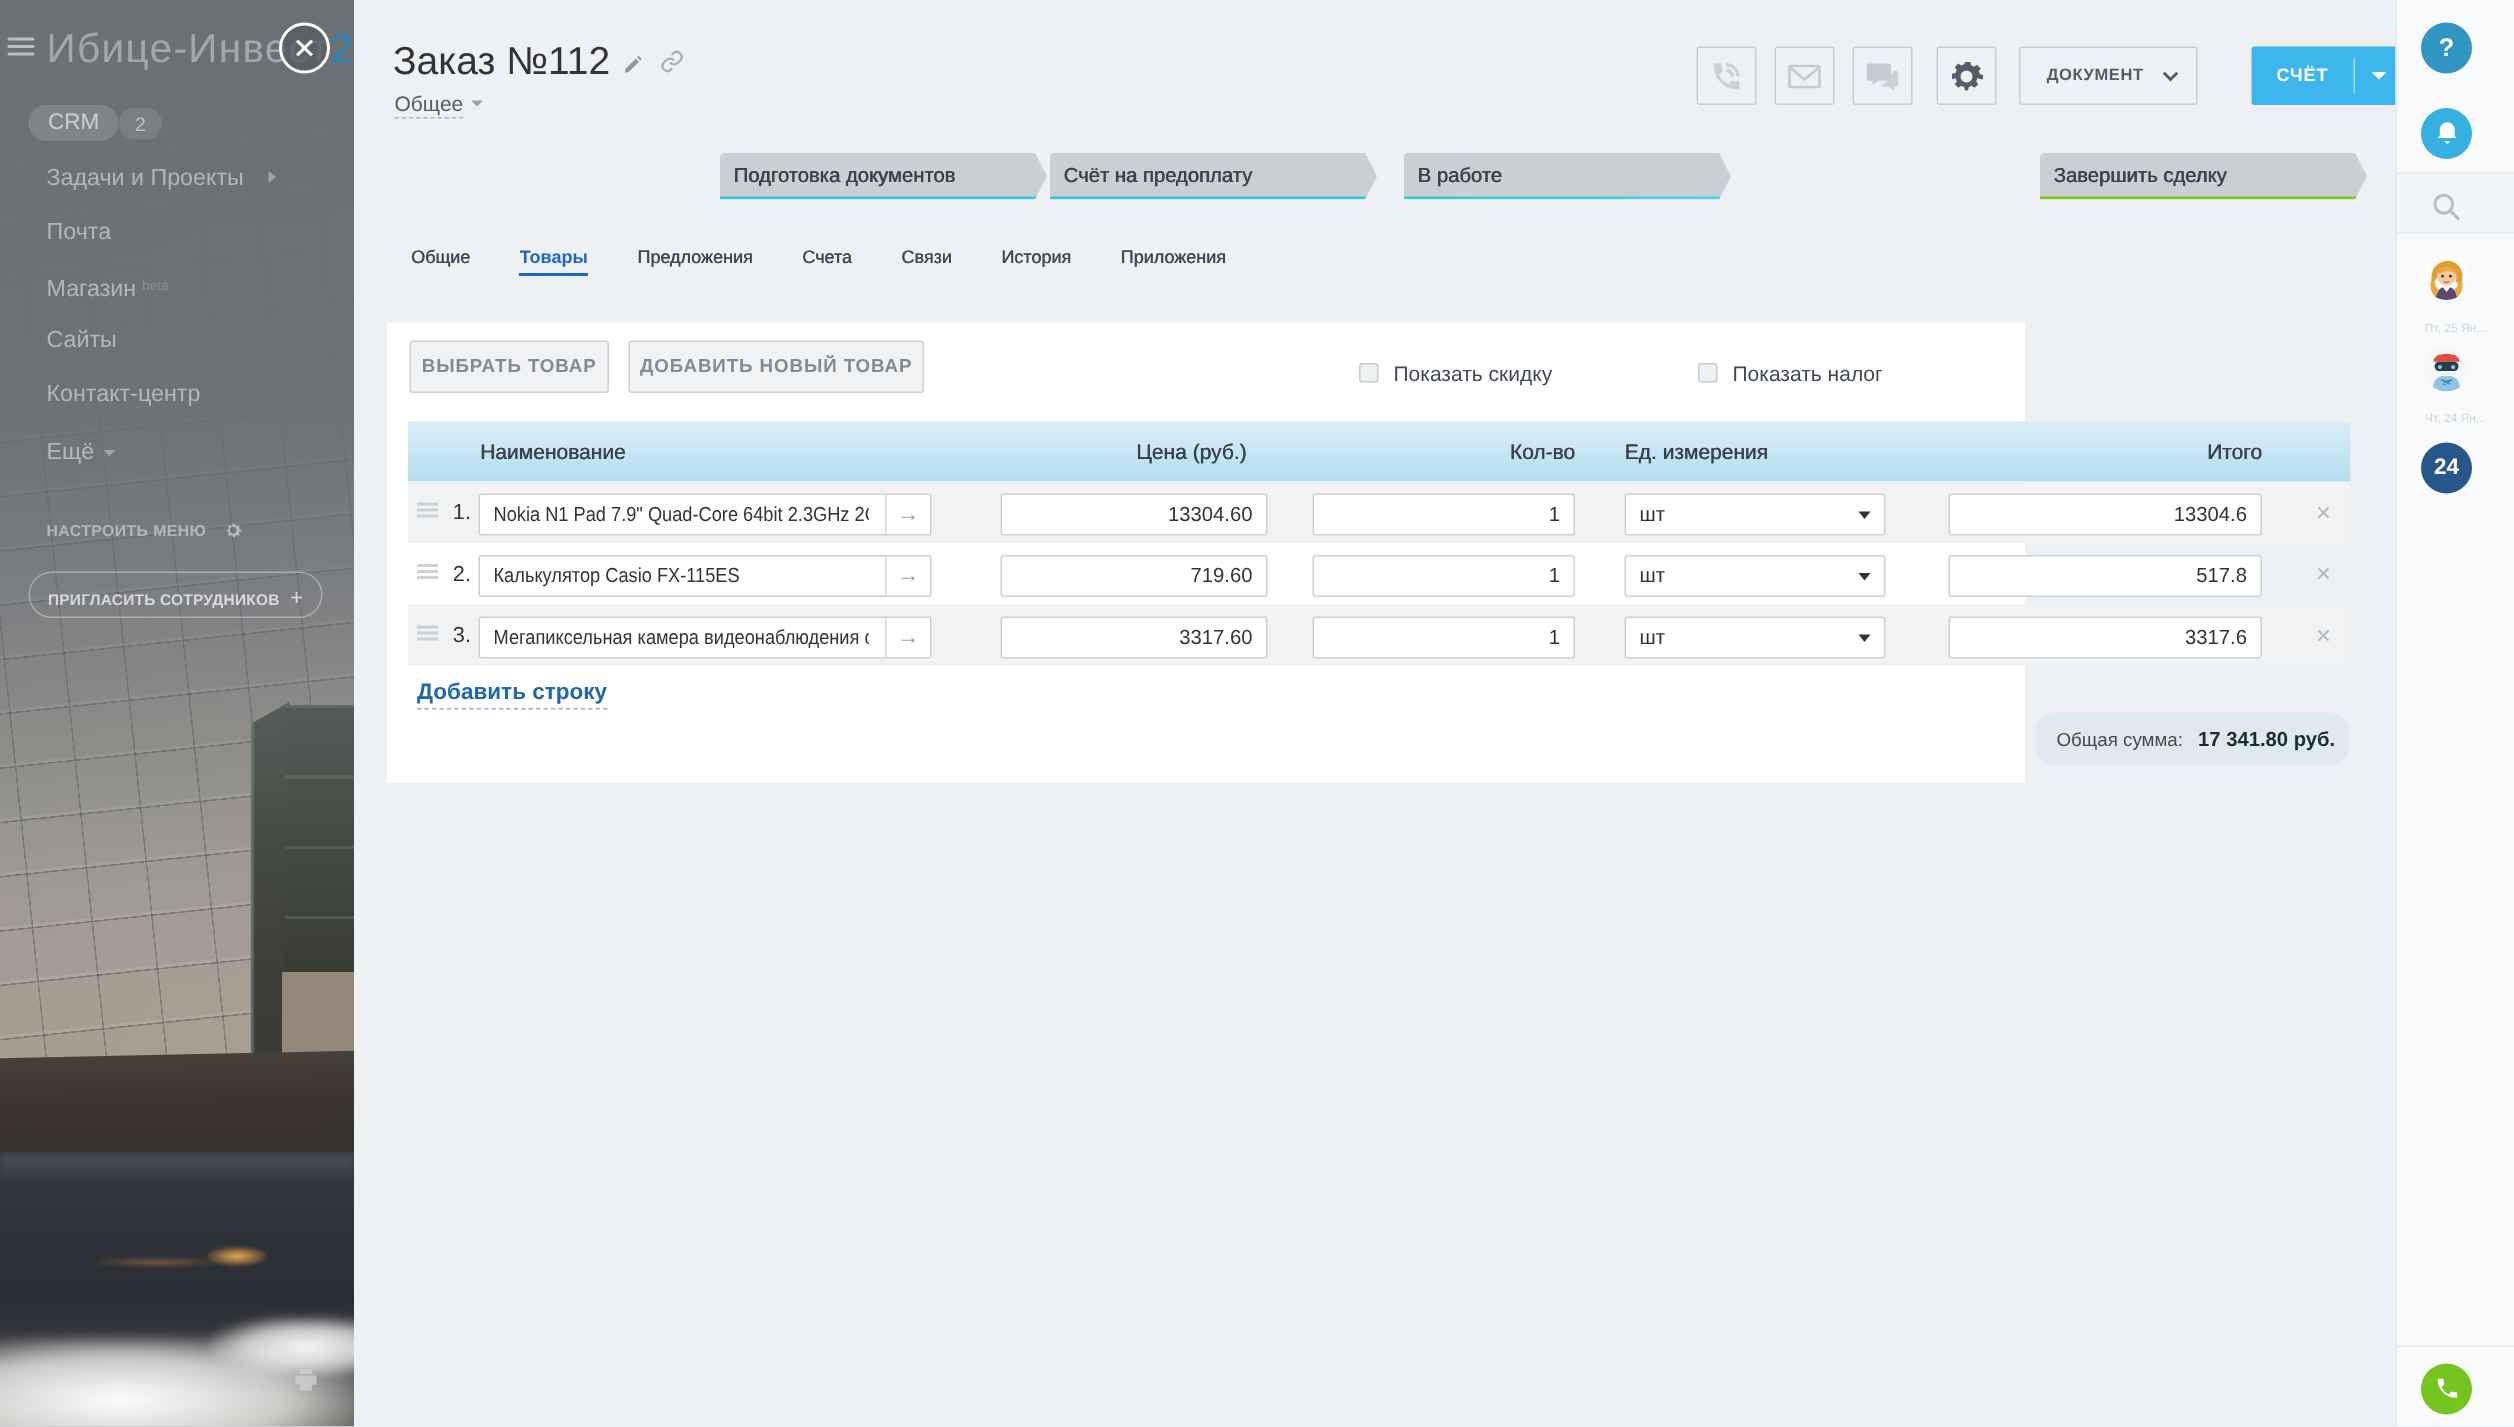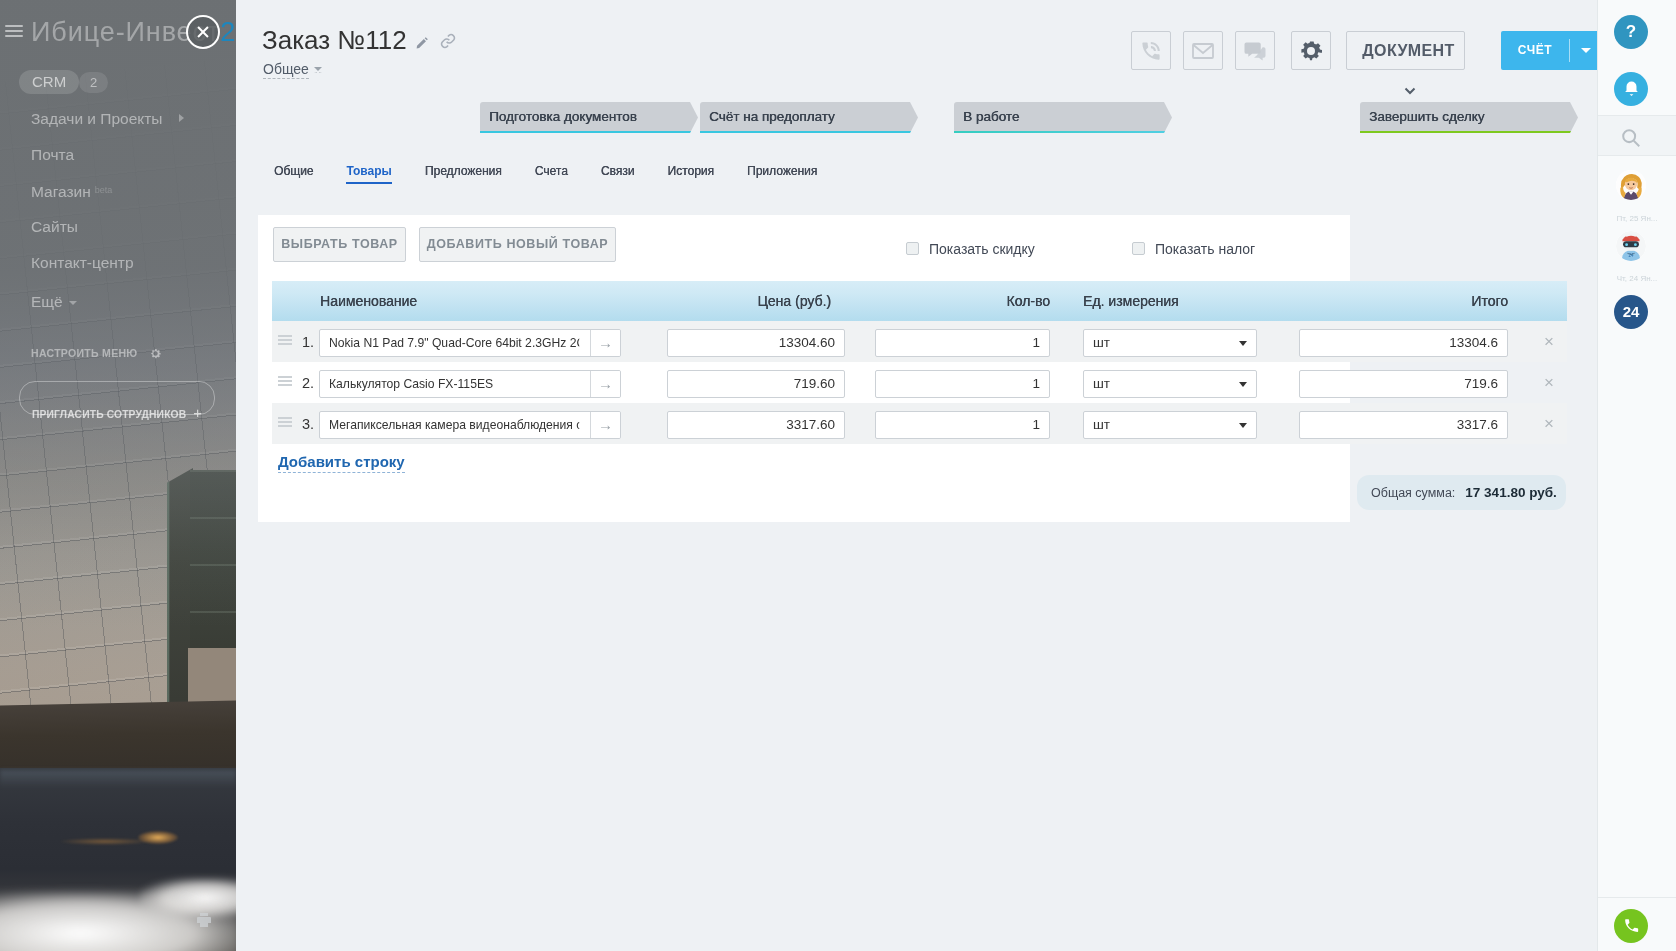--- a/index.html
+++ b/index.html
@@ -57,21 +57,21 @@
   .lsb-menu { position:absolute; left:31px; top:110px; z-index:5; }
   .lsb-menu .mi { font-size:15.5px; color:rgba(255,255,255,0.48); height:36px; line-height:17px; position:relative; }
   .mi .beta { font-size:9px; color:rgba(255,255,255,0.22); margin-left:4px; vertical-align:4px; }
   .mi .caret { display:inline-block; margin-left:6px; width:0; height:0; border-left:4px solid transparent;
         border-right:4px solid transparent; border-top:4px solid rgba(255,255,255,0.35); vertical-align:2px; }
   .mi .sub { position:absolute; left:148px; top:4px; width:0; height:0; border-top:4px solid transparent;
         border-bottom:4px solid transparent; border-left:5px solid rgba(255,255,255,0.35); }
   .menu-setup { position:absolute; left:31px; top:347px; z-index:5; font-size:10.5px; font-weight:700; letter-spacing:0.3px;
         color:rgba(255,255,255,0.45); }
   .menu-setup svg { vertical-align:-3px; margin-left:8px; opacity:0.5; }
-  .invite { position:absolute; left:19px; top:381px; z-index:5; height:31px; line-height:29px; padding:16px 12px;
+  .invite { position:absolute; left:19px; top:381px; z-index:5; height:31px; line-height:29px; padding:2px 12px;
         border:1px solid rgba(255,255,255,0.35); border-radius:16px; font-size:10.3px; font-weight:700; letter-spacing:0.15px;
         color:rgba(255,255,255,0.7); white-space:nowrap; }
   .invite .plus { font-weight:400; font-size:15px; margin-left:7px; color:rgba(255,255,255,0.7); }
   .printer { position:absolute; left:196px; top:912px; z-index:5; opacity:0.75; }
 
   
   .close-btn { position:absolute; left:186px; top:15px; width:34px; height:34px; border-radius:50%;
         border:2px solid #fdfdfd; background:rgba(88,92,95,0.8); z-index:40; }
   .close-btn:before, .close-btn:after { content:""; position:absolute; left:8px; top:14px; width:14px; height:2px;
         background:#fff; }
@@ -85,21 +85,21 @@
   .t-icons { position:absolute; left:179px; top:33px; }
   .obshchee { position:absolute; left:27px; top:61px; font-size:14px; color:#525c69; }
   .obshchee span { border-bottom:1px dashed #b0b7bd; padding-bottom:1px; }
   .obshchee .dd { display:inline-block; margin-left:5px; width:0; height:0; border-left:4px solid transparent;
         border-right:4px solid transparent; border-top:4px solid #9aa3ab; vertical-align:1px; }
 
   
   .icon-btn { position:absolute; top:31px; width:40px; height:39px; border:1px solid #c9ced4; border-radius:2px; }
   .icon-btn svg { position:absolute; left:50%; top:50%; transform:translate(-50%,-50%); }
   .doc-btn { position:absolute; top:31px; left:1110px; width:119px; height:39px; border:1px solid #c9ced4;
-        border-radius:2px; font-size:16px; font-weight:700; letter-spacing:0.4px; color:#535c69; text-align:center;
+        border-radius:2px; font-size:11px; font-weight:700; letter-spacing:0.4px; color:#535c69; text-align:center;
         line-height:37px; }
   .doc-btn svg { vertical-align:-2px; margin-left:8px; }
   .schet-btn { position:absolute; top:31px; left:1245px; width:101px; height:39px; background:#3db6ed; border-radius:2px;
         color:#fff; font-size:12px; font-weight:700; letter-spacing:0.6px;margin-left:20px; }
   .schet-btn .txt { position:absolute; left:0; top:0; width:68px; text-align:center; line-height:39px; }
   .schet-btn .sep { position:absolute; left:68px; top:8px; width:1px; height:23px; background:rgba(255,255,255,0.55); }
   .schet-btn .car { position:absolute; left:80px; top:17px; width:0; height:0; border-left:5px solid transparent;
         border-right:5px solid transparent; border-top:5px solid #fff; }
 
   
@@ -267,21 +267,21 @@
 
   <div class="stages">
     <div class="stage stN" style="left:221px; width:218px;">
         <span class="lbl">Подготовка документов</span>
         <span class="ul" style="background:#38c7e0;"></span>
       </div>
     <div class="stage stN" style="left:441px; width:218px;">
         <span class="lbl">Счёт на предоплату</span>
         <span class="ul" style="background:#38c7e0;"></span>
       </div>
-    <div class="stage stN" style="left:695px; width:218px;">
+    <div class="stage stN" style="left:677px; width:218px;">
         <span class="lbl">В работе</span>
         <span class="ul" style="background:linear-gradient(90deg,#35cdc0,#4fcfe2);"></span>
       </div>
     <div class="stage stN" style="left:1101px; width:218px;">
         <span class="lbl">Завершить сделку</span>
         <span class="ul" style="background:#7dc91e;"></span>
       </div>
   </div>
 
   <div class="sect-tabs">
@@ -328,21 +328,21 @@
           <i></i>
         </div>
       <div class="rnum">2.</div>
       <div class="inp nameinp">
           <span class="tx">Калькулятор Casio FX-115ES</span>
           <span class="arr">→</span>
         </div>
       <div class="inp num price">719.60</div>
       <div class="inp num qty">1</div>
       <div class="inp unit">шт<span class="dd"></span></div>
-      <div class="inp num total">719.6</div>
+      <div class="inp num total">517.8</div>
       <div class="delx">×</div>
     </div>
     <div class="trow odd" style="top:188px;">
       <div class="handle">
           <i></i>
           <i></i>
           <i></i>
         </div>
       <div class="rnum">3.</div>
       <div class="inp nameinp">

